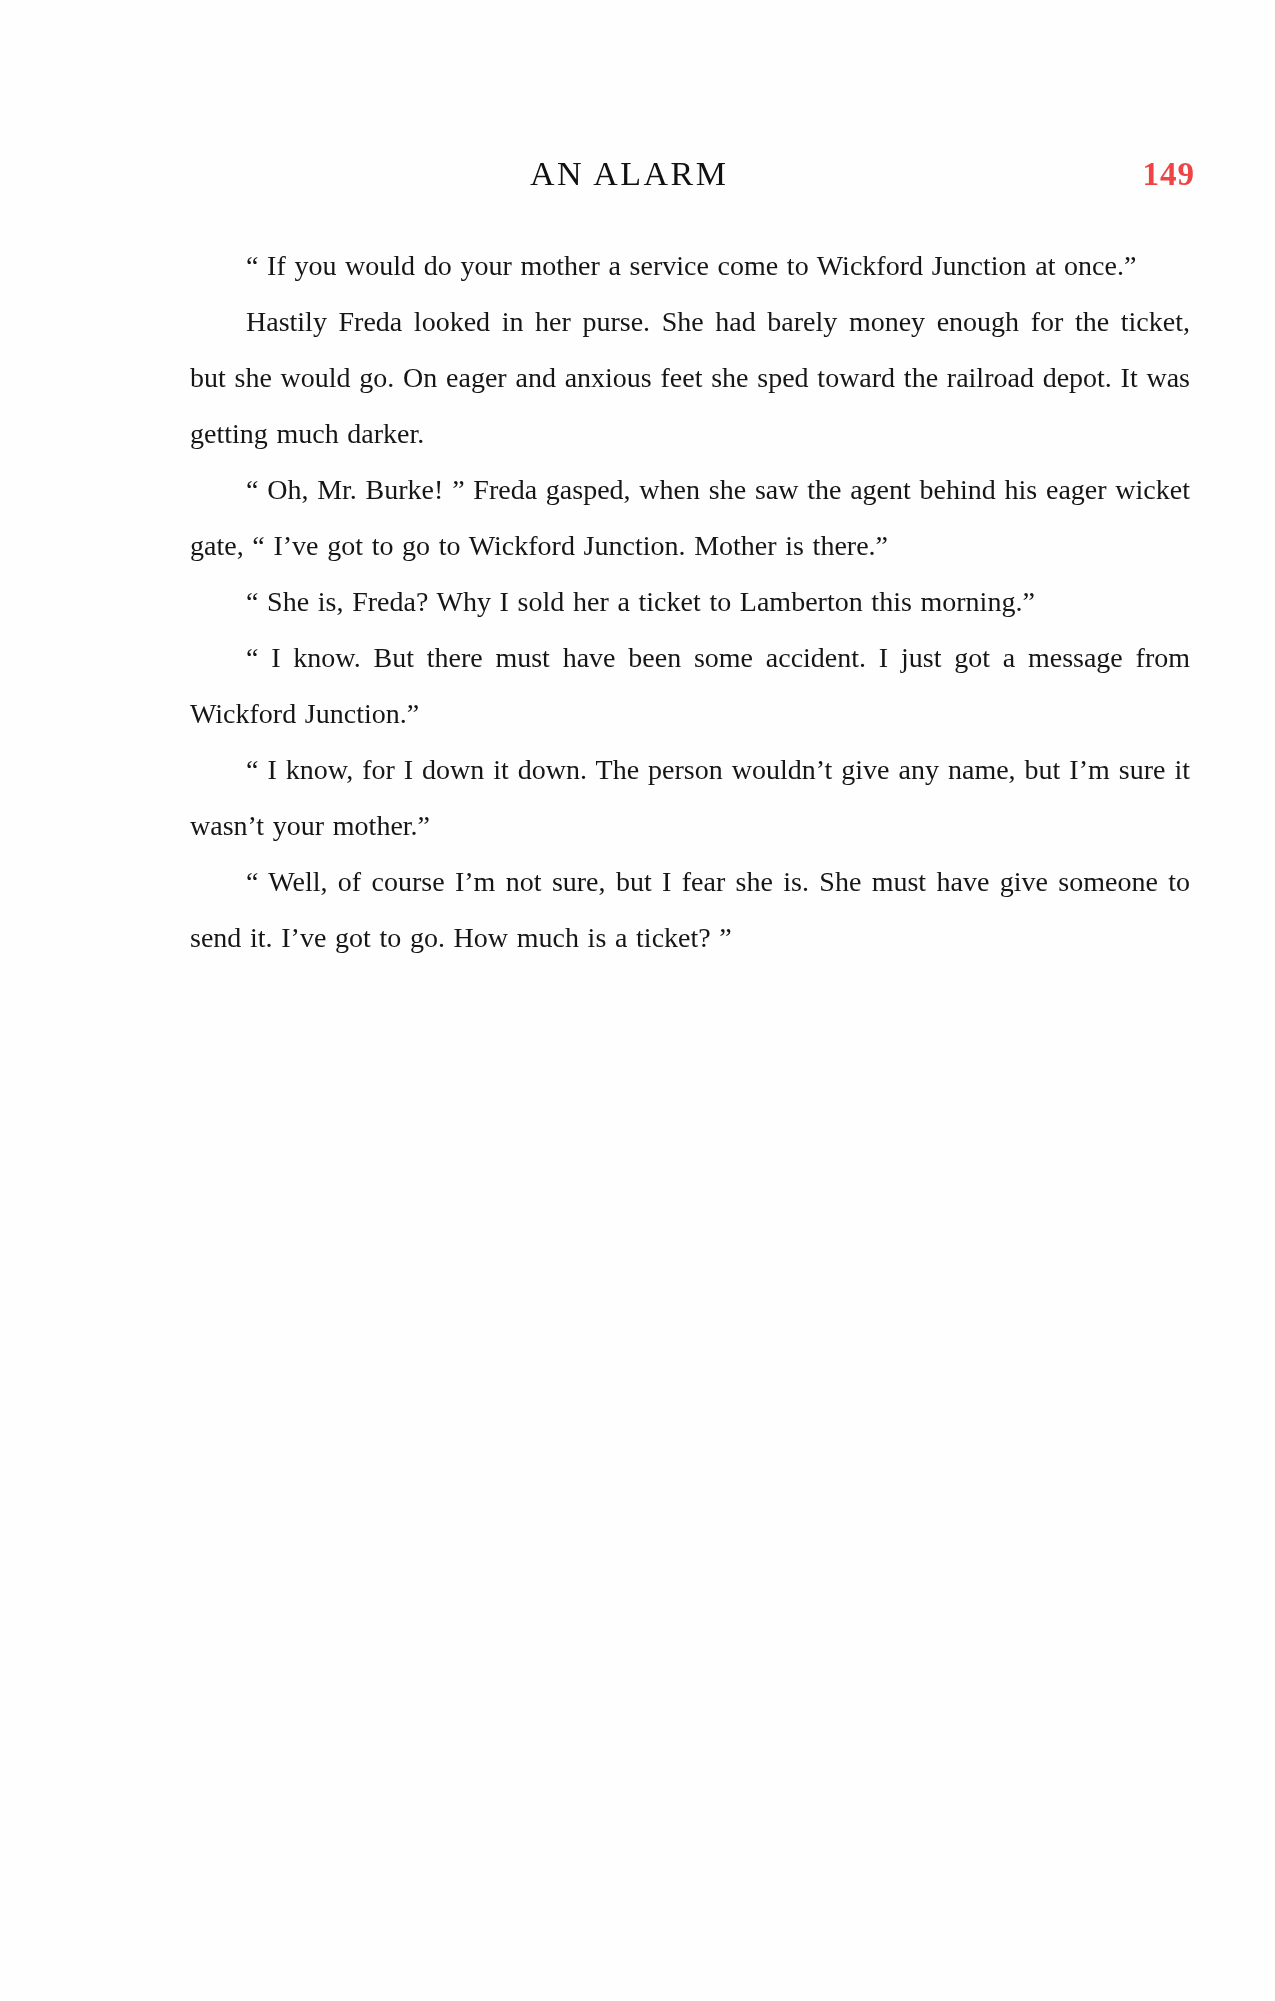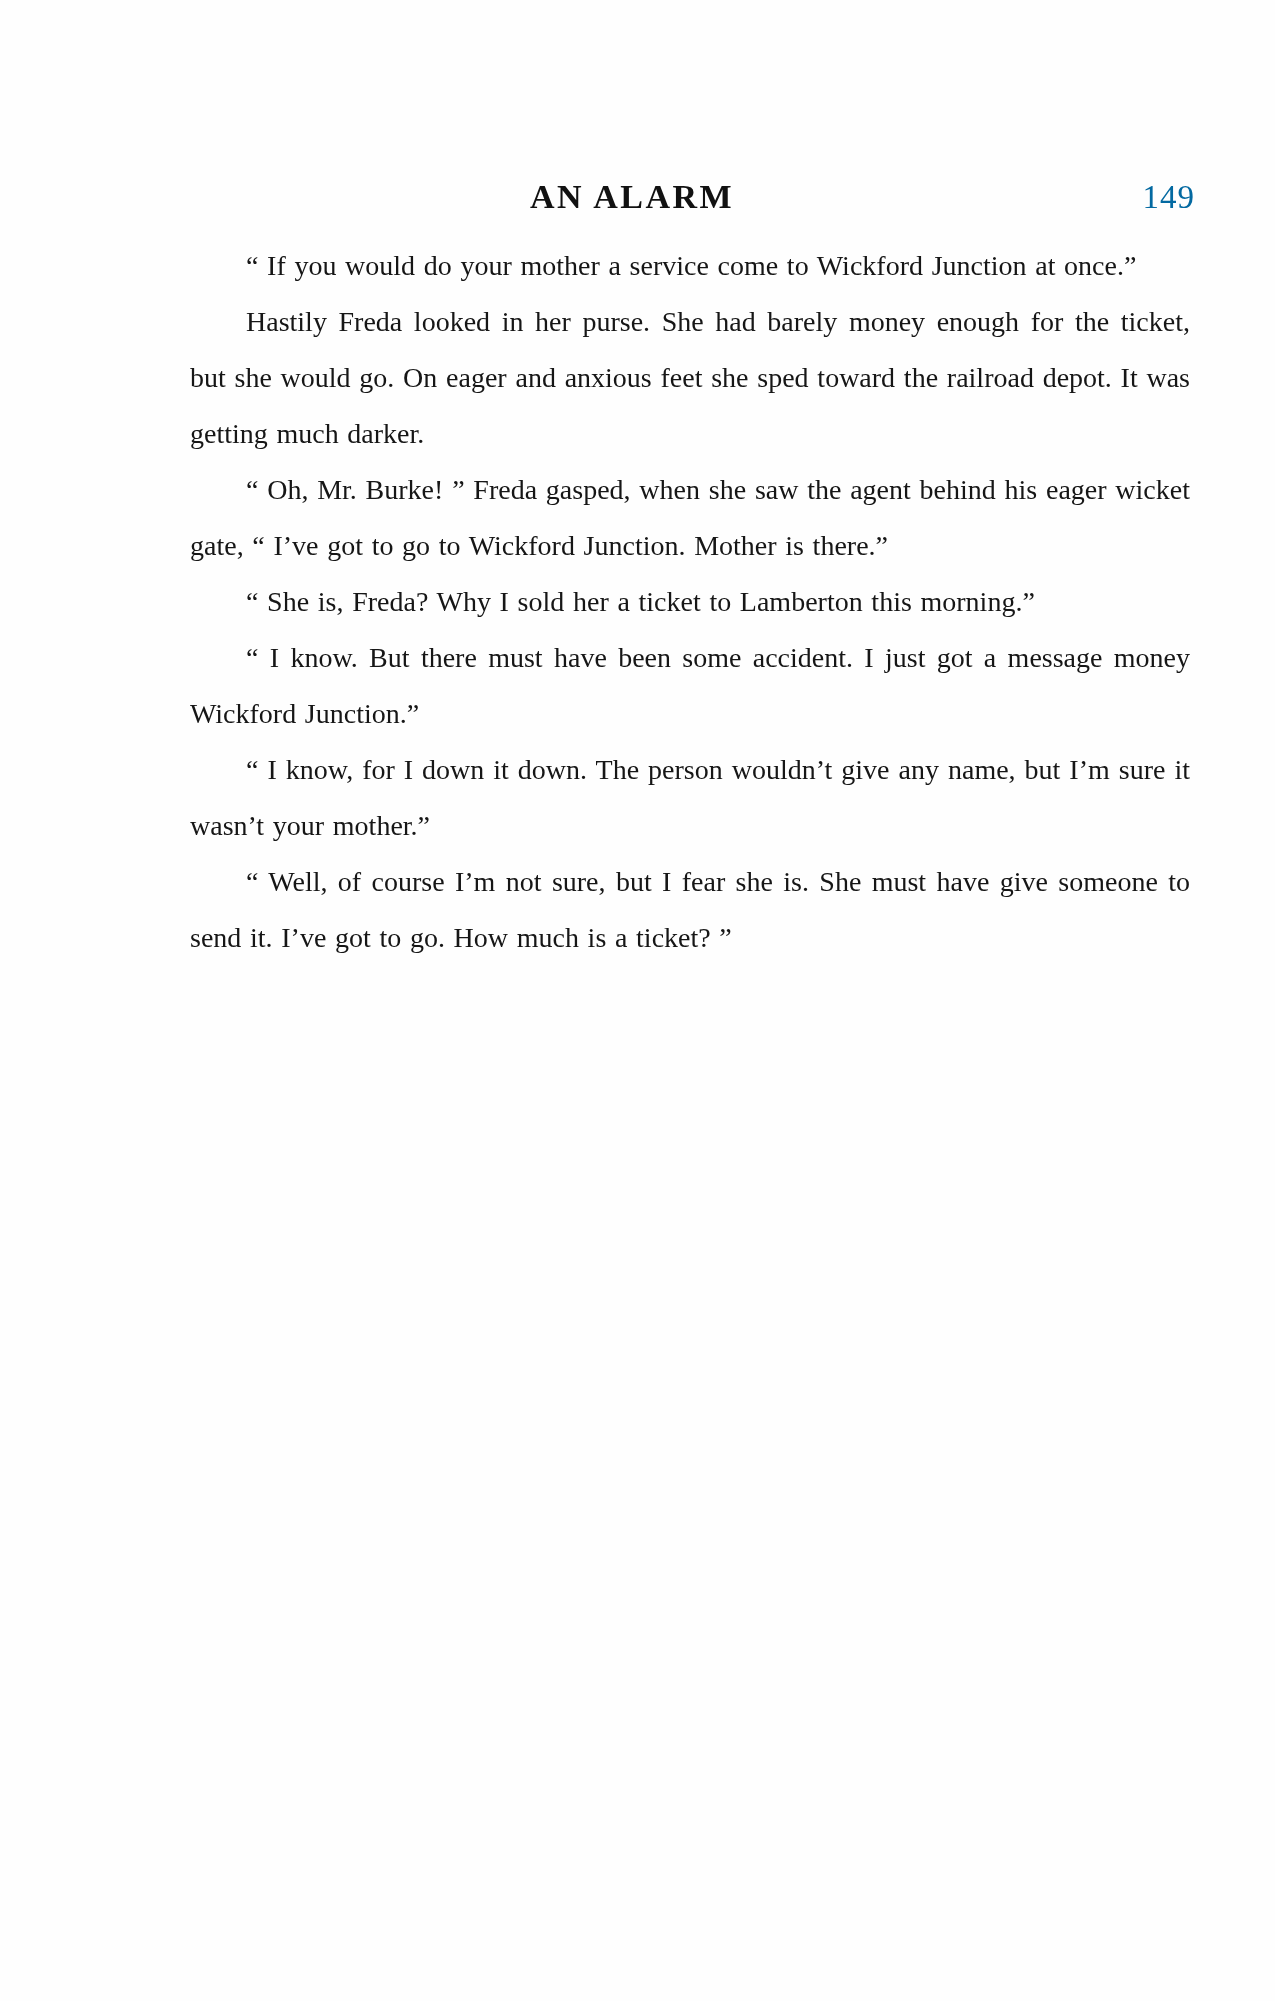--- a/index.html
+++ b/index.html
@@ -28,29 +28,28 @@
     left: 175px;
     top: 155px;
     width: 1020px;
     display: flex;
     align-items: baseline;
     justify-content: flex-start;
   }
   .running-head {
     font-size: 34px;
     letter-spacing: 2.5px;
-    font-weight: 700;
+    font-weight: 400;
     color: #111;
     margin-left: 355px;
-    margin-top: 23px;
   }
   .folio {
     font-size: 33px;
-    font-weight: 400;
-    color: #0369a1;
+    font-weight: 700;
+    color: #ef4444;
     margin-left: auto;
     letter-spacing: 1px;
   }
   .body-text {
     position: absolute;
     left: 190px;
     top: 238px;
     width: 1000px;
     font-size: 28px;
     line-height: 56px;
@@ -84,18 +83,18 @@
   <div class="header">
     <span class="running-head">AN ALARM</span>
     <span class="folio">149</span>
   </div>
 
   <div class="body-text">
     <p class="para tight">“ If you would do your mother a service come to Wickford Junction at once.”</p>
     <p class="para tight">Hastily Freda looked in her purse. She had barely money enough for the ticket, but she would go. On eager and anxious feet she sped toward the railroad depot. It was getting much darker.</p>
     <p class="para tight">“ Oh, Mr. Burke! ” Freda gasped, when she saw the agent behind his eager wicket gate, “ I’ve got to go to Wickford Junction. Mother is there.”</p>
     <p class="para tight">“ She is, Freda? Why I sold her a ticket to Lamberton this morning.”</p>
-    <p class="para tight">“ I know. But there must have been some ac­cident. I just got a message money Wickford Junction.”</p>
+    <p class="para tight">“ I know. But there must have been some ac­cident. I just got a message from Wickford Junction.”</p>
     <p class="para tight">“ I know, for I down it down. The person wouldn’t give any name, but I’m sure it wasn’t your mother.”</p>
     <p class="para tight">“ Well, of course I’m not sure, but I fear she is. She must have give someone to send it. I’ve got to go. How much is a ticket? ”</p>
   </div>
 
 </div>
 
 </body></html>

